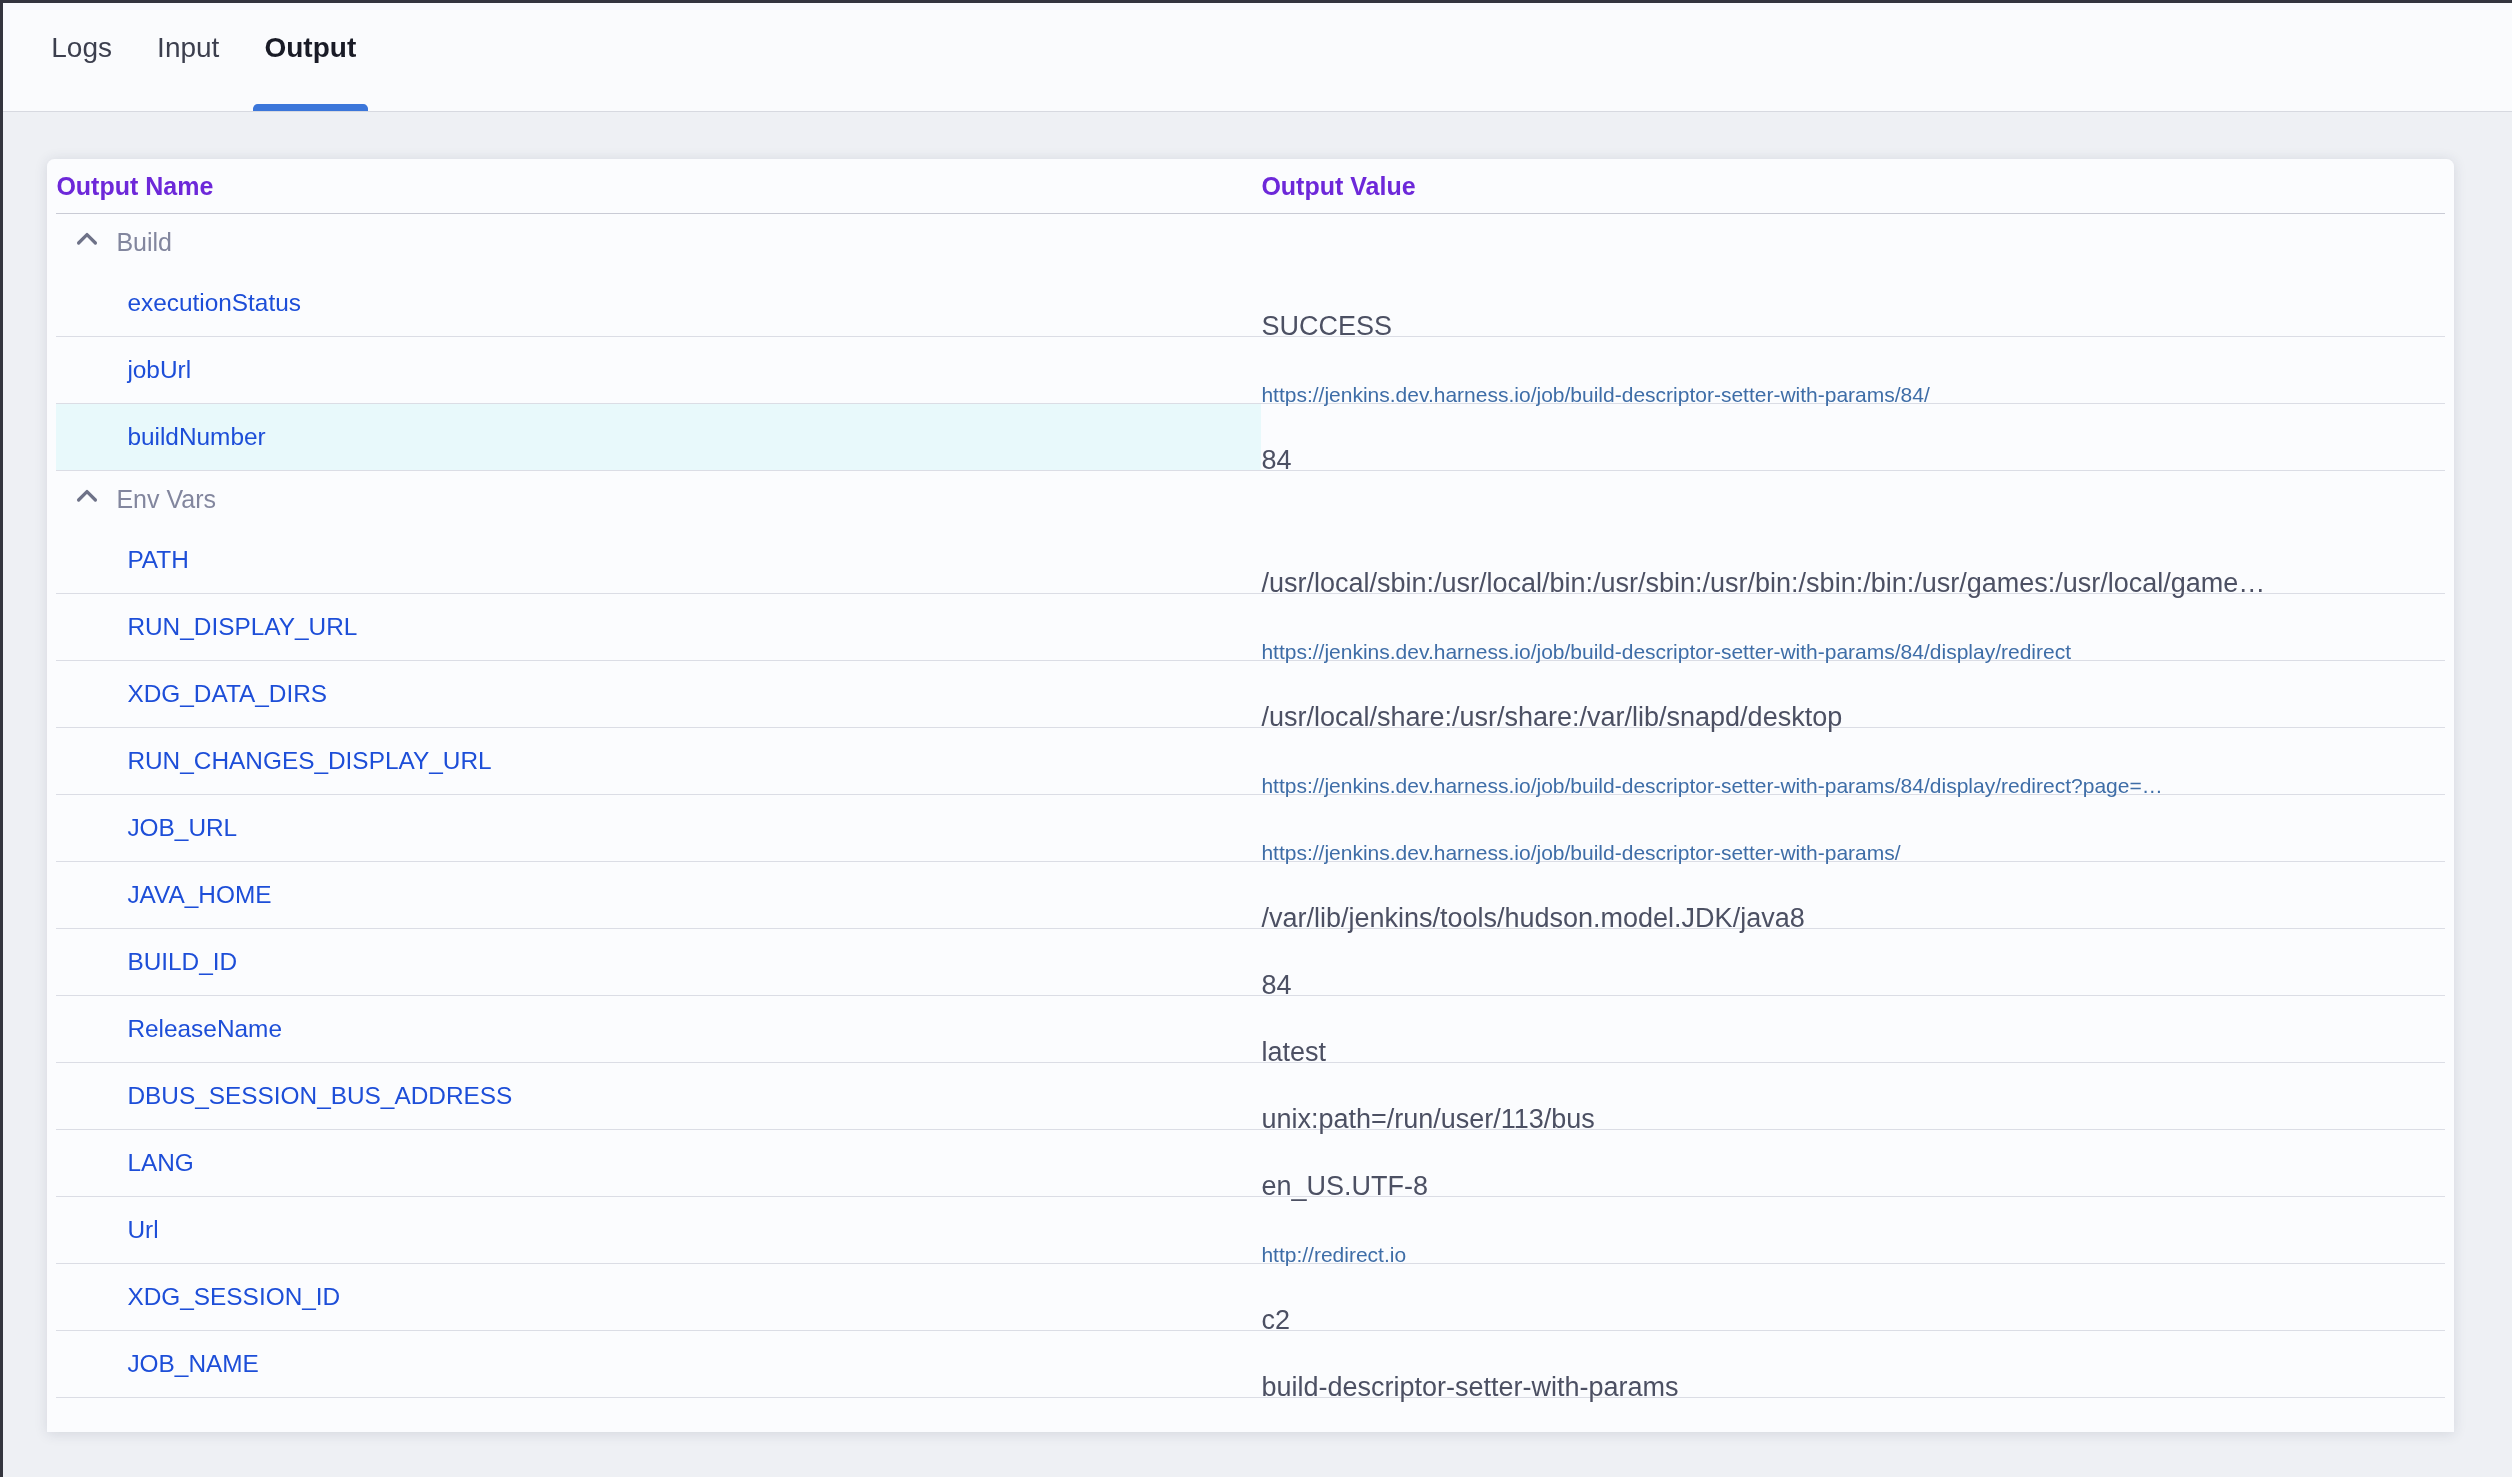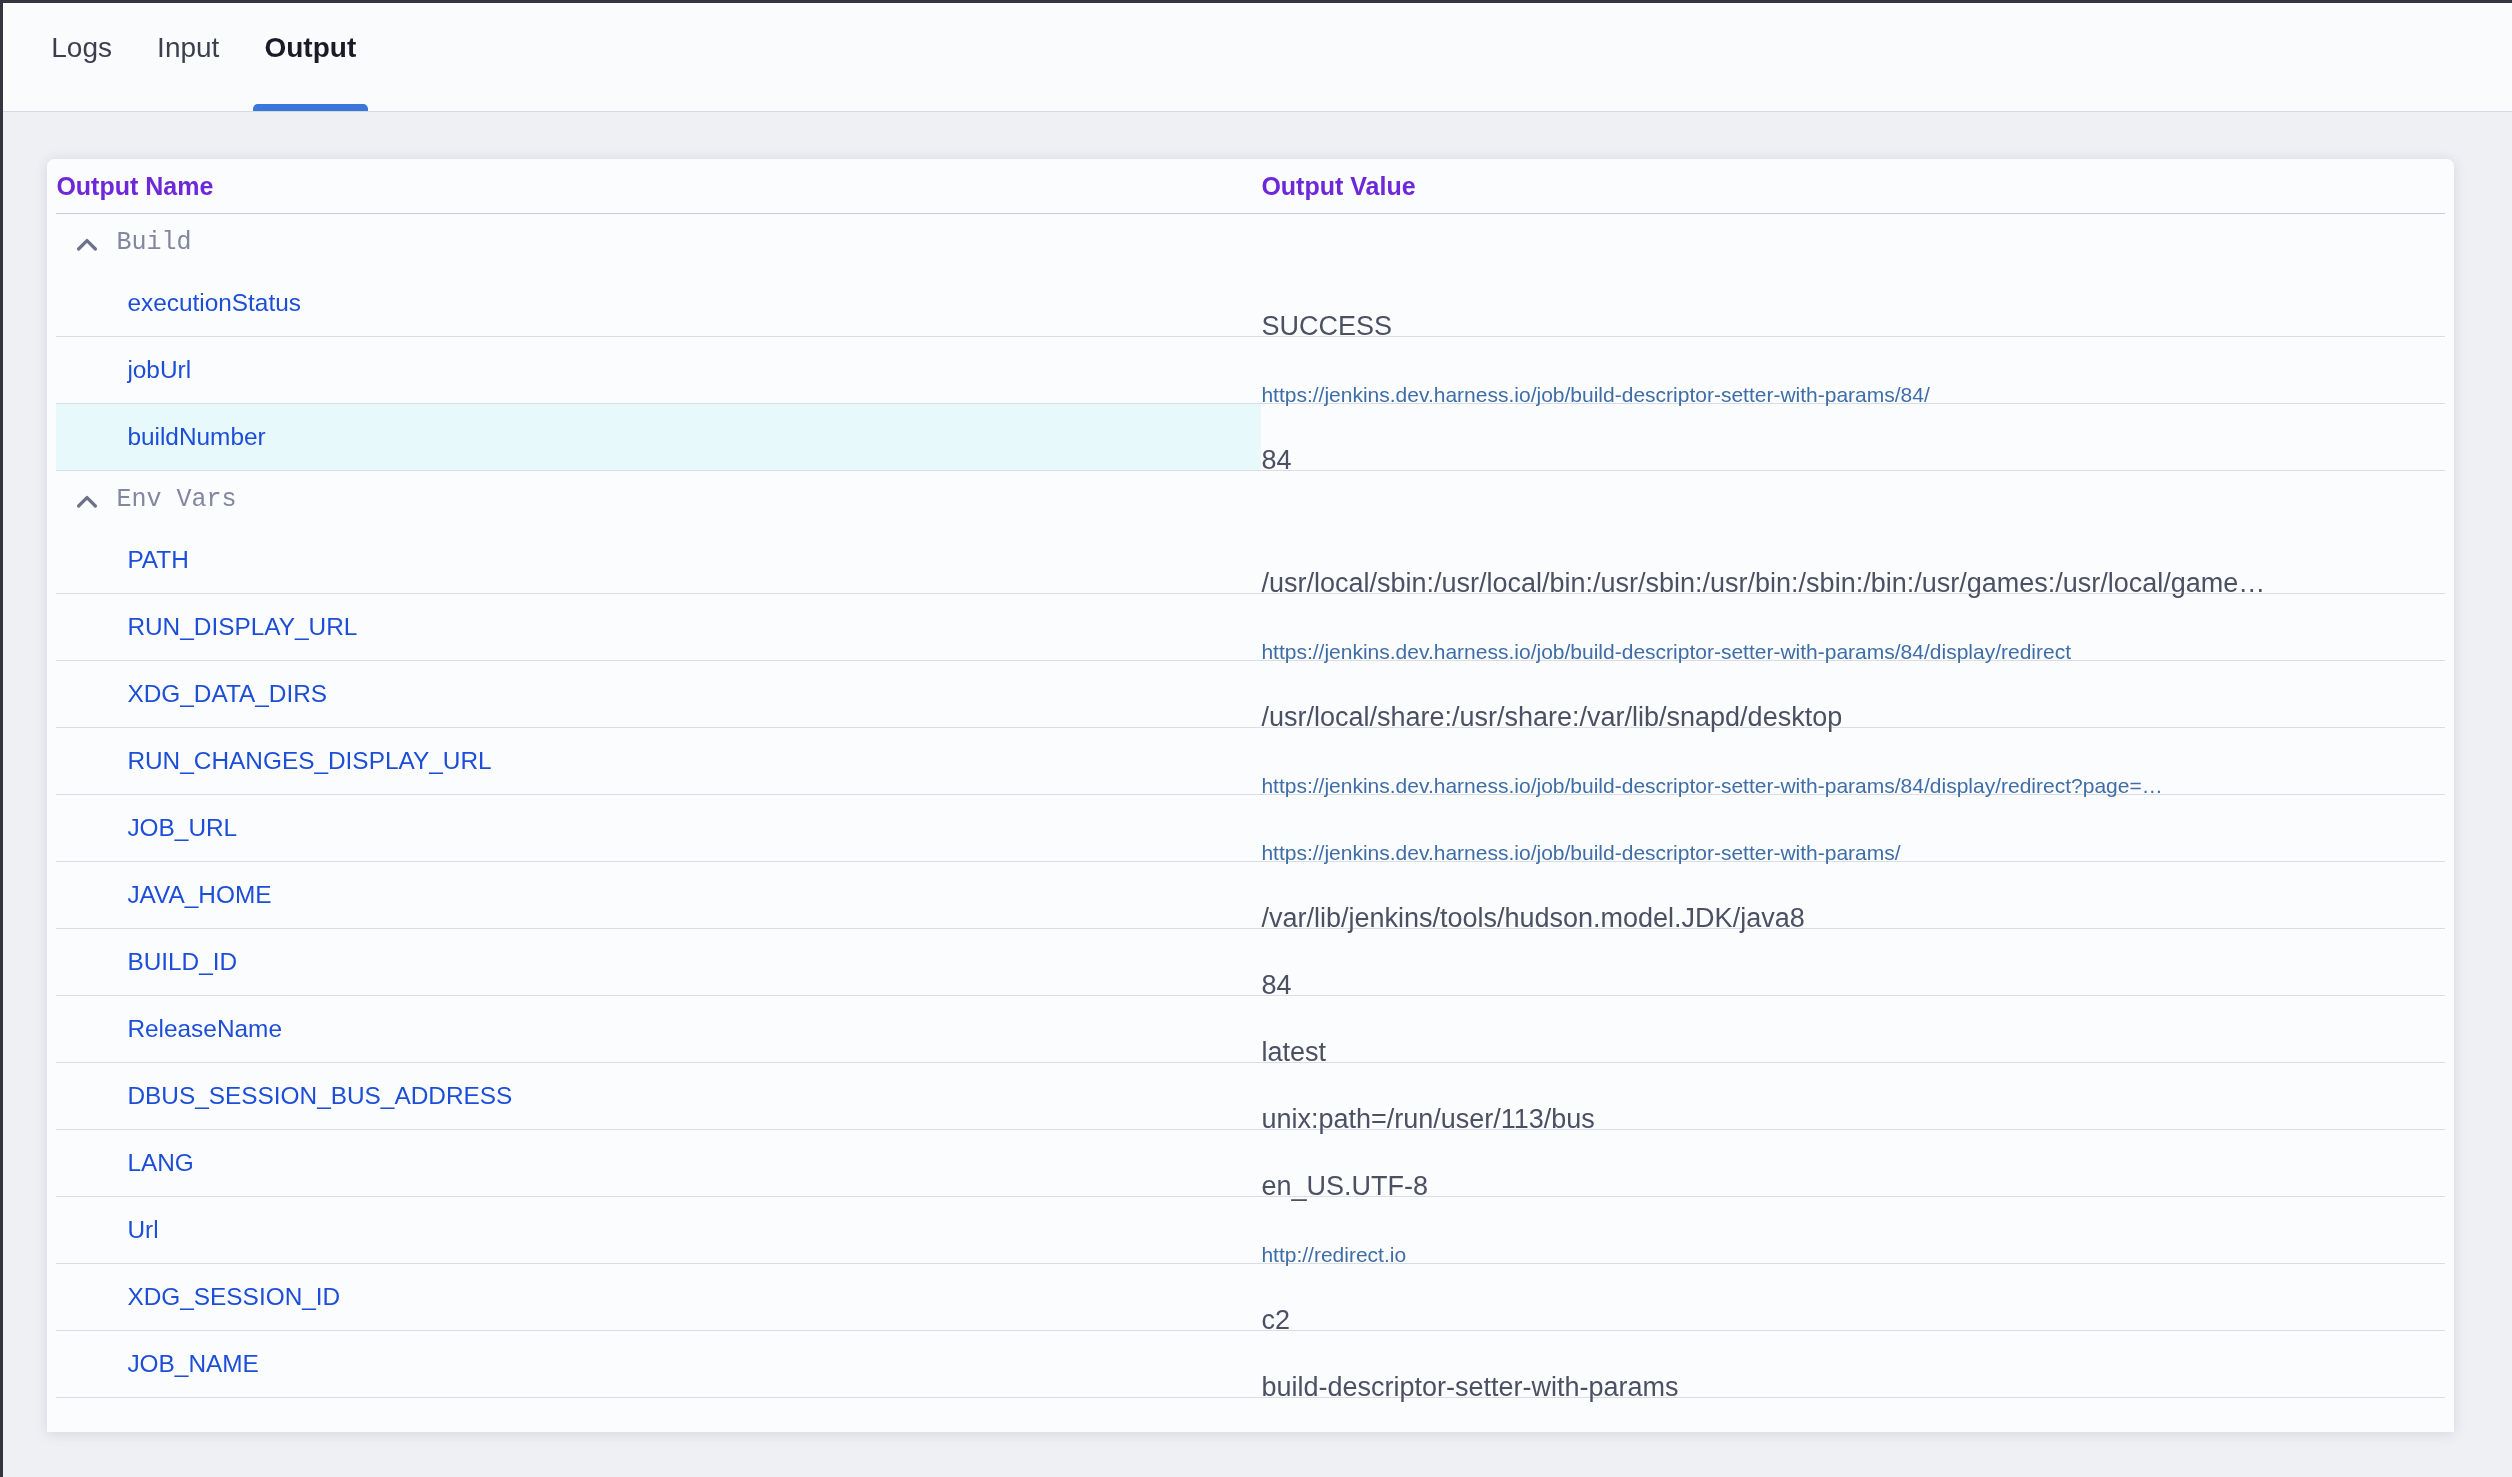--- a/index.html
+++ b/index.html
@@ -82,25 +82,24 @@
     height:67px;
     border-bottom:1.9px solid #dbdde5;
   }
   .row.section{
     height:56px;
     color:#82869e;
     font-size:25px;
   }
   .section-left{
     display:flex;
-    align-items:flex-end;
+    align-items:flex-start;
     gap:15px;
     padding-left:17px;
     cursor:pointer;
-    font-family:Liberation Mono, monospace;
   }
   .chev{flex:0 0 auto;display:block;}
   .name-cell{
     font-size:24.4px;
     color:#1d4ed8;
     padding-left:71px;
     height:100%;
     display:flex;
     align-items:center;
     box-sizing:border-box;

